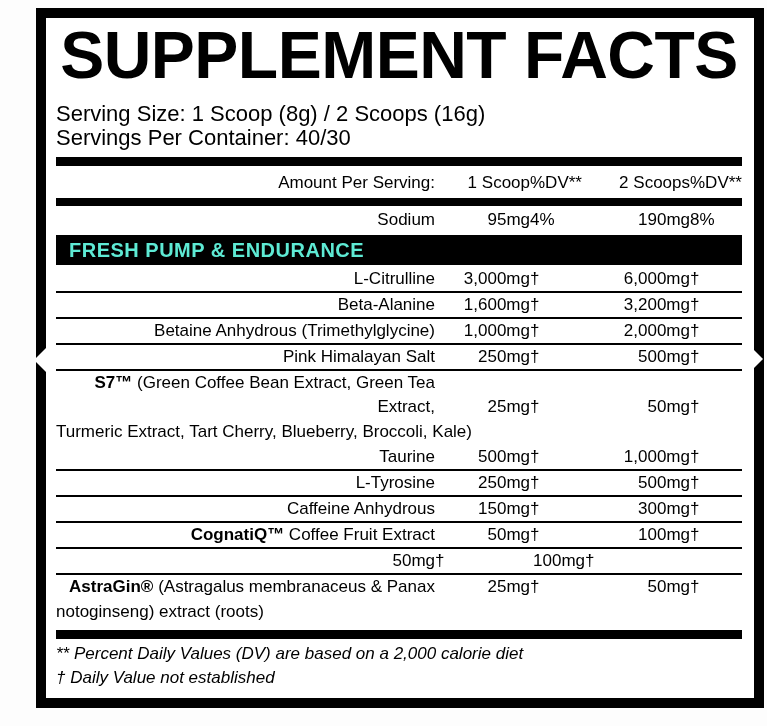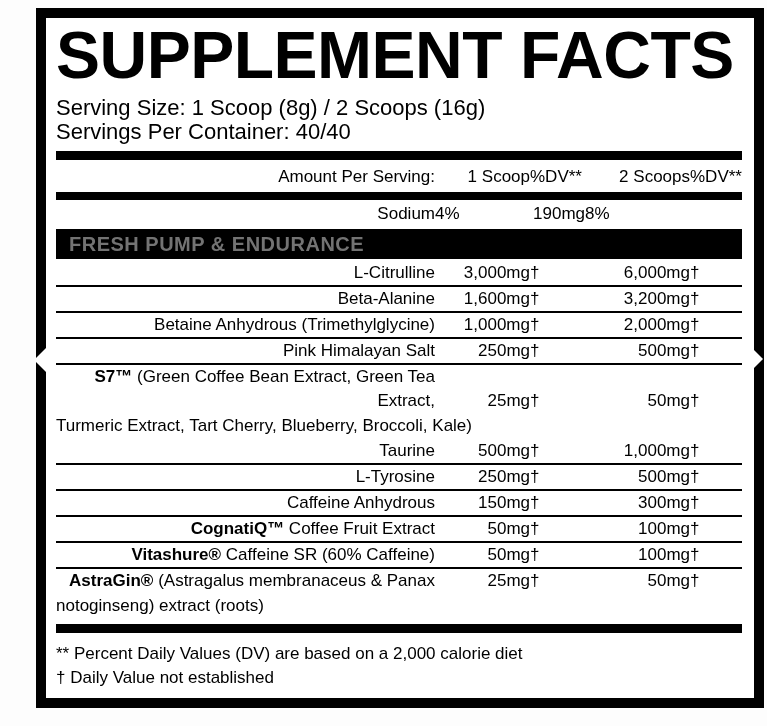--- a/index.html
+++ b/index.html
@@ -22,21 +22,22 @@
     width: 100%; height: 100%;
     padding: 4px 12px 0 10px;
     overflow: hidden;
   }
   .sf-title {
     font-size: 66px;
     font-weight: bold;
     letter-spacing: -0.5px;
     line-height: 66px;
     white-space: nowrap;
-    margin-bottom: 8px;
+    margin-bottom: 14px;
+    text-align: center;
   }
   .serving-line {
     font-size: 22px;
     line-height: 24px;
   }
   .thick-rule {
     height: 9px;
     background: #000;
     margin-top: 7px;
   }
@@ -63,34 +64,34 @@
     line-height: 26px;
     padding-top: 1px;
     border-bottom: none;
   }
   .cont-line {
     font-size: 17px;
     line-height: 26px;
   }
   .section-banner {
     background: #000;
-    color: #737373;
+    color: #5eead4;
     height: 30px;
     line-height: 30px;
     font-weight: bold;
     font-size: 20px;
     letter-spacing: 0.5px;
     padding-left: 13px;
     margin: 2px 0;
   }
   .footnote {
     font-size: 17px;
     line-height: 24px;
   }
-  .footnotes-block { margin-top: 9px; }
+  .footnotes-block { margin-top: 3px; font-style: italic; }
   .carousel-btn {
     position: absolute;
     width: 16px; height: 28px;
     background: transparent;
     border: none;
     padding: 0;
     cursor: pointer;
   }
   .carousel-btn.prev { left: 34px; top: 346px; }
   .carousel-btn.next { left: 751px; top: 345px; }
@@ -106,36 +107,37 @@
 </style>
 </head>
 <body>
 
 <div class="label-panel">
   <div class="label-inner">
 
     <div class="sf-title">SUPPLEMENT FACTS</div>
 
     <div class="serving-line">Serving Size: 1 Scoop (8g) / 2 Scoops (16g)</div>
-    <div class="serving-line">Servings Per Container: 40/40</div>
+    <div class="serving-line">Servings Per Container: 40/30</div>
 
     <div class="thick-rule"></div>
 
     <div class="grid-row header-row">
       <div class="cell-name">Amount Per Serving:</div>
       <div class="cell-amt">1 Scoop</div>
       <div class="cell-dv">%DV**</div>
       <div class="cell-amt">2 Scoops</div>
       <div class="cell-dv">%DV**</div>
     </div>
 
     <div class="thick-rule mid"></div>
 
     <div class="grid-row ing-row sodium-row">
       <div class="cell-name">Sodium</div>
+      <div class="cell-amt">95mg</div>
       <div class="cell-dv">4%</div>
       <div class="cell-amt">190mg</div>
       <div class="cell-dv">8%</div>
     </div>
 
     <div class="section-banner">FRESH PUMP &amp; ENDURANCE</div>
 
     <div class="grid-row ing-row">
       <div class="cell-name"><b></b><span>L-Citrulline</span></div>
       <div class="cell-amt">3,000mg</div>
@@ -204,21 +206,20 @@
 
     <div class="grid-row ing-row">
       <div class="cell-name"><b>CognatiQ™</b><span> Coffee Fruit Extract</span></div>
       <div class="cell-amt">50mg</div>
       <div class="cell-dv">†</div>
       <div class="cell-amt">100mg</div>
       <div class="cell-dv">†</div>
     </div>
 
     <div class="grid-row ing-row">
-      <div class="cell-name"><b>Vitashure®</b><span> Caffeine SR (60% Caffeine)</span></div>
       <div class="cell-amt">50mg</div>
       <div class="cell-dv">†</div>
       <div class="cell-amt">100mg</div>
       <div class="cell-dv">†</div>
     </div>
 
     <div class="grid-row ing-row no-divider">
       <div class="cell-name"><b>AstraGin®</b><span> (Astragalus membranaceus &amp; Panax</span></div>
       <div class="cell-amt">25mg</div>
       <div class="cell-dv">†</div>

